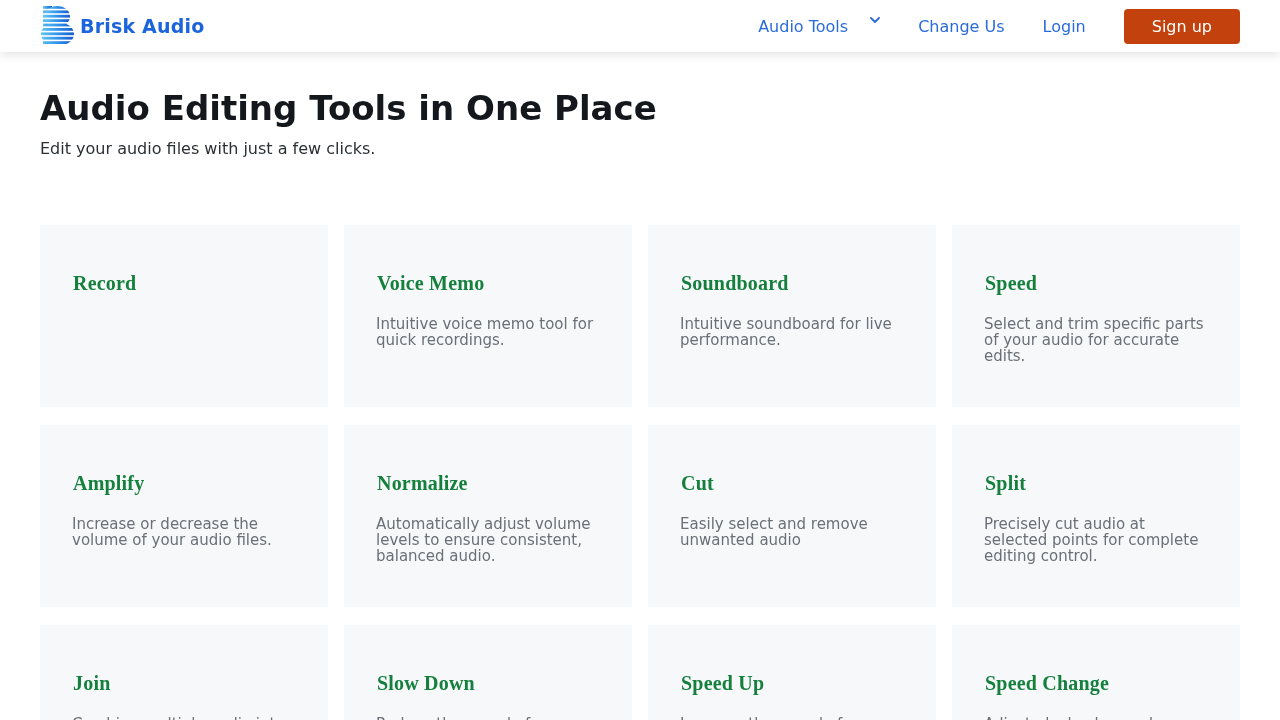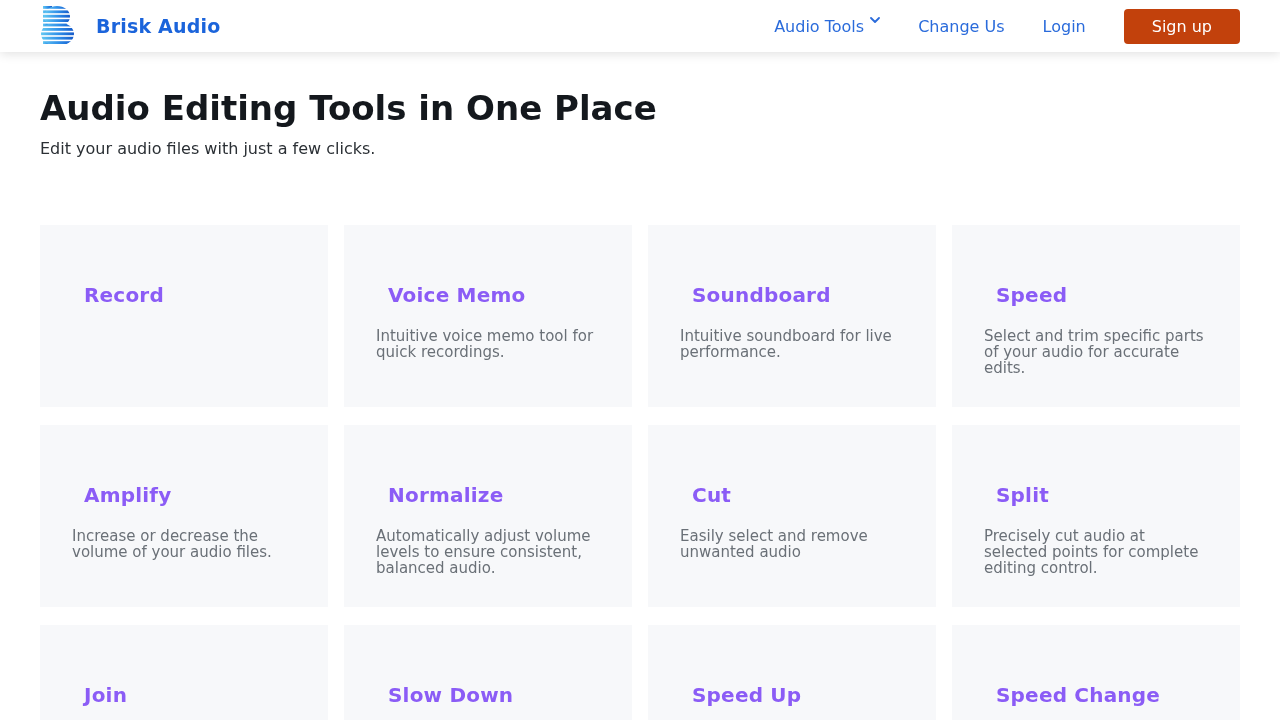--- a/index.html
+++ b/index.html
@@ -18,42 +18,42 @@
     align-items: center;
     justify-content: space-between;
     padding: 0 40px 0 38px;
     box-shadow: 0 2px 10px rgba(0,0,0,0.12);
     position: relative;
     z-index: 5;
   }
   .brand {
     display: flex;
     align-items: center;
-    gap: 20px;
+    gap: 4px;
     cursor: pointer;
     justify-content: space-between;
   }
   .brand-name {
     color: #1b64db;
     font-size: 19px;
     font-weight: bold;
     letter-spacing: 0.2px;
   }
   .nav {
     display: flex;
     align-items: center;
     gap: 38px;
   }
   .nav-link {
     color: #2a6bdb;
     font-size: 16px;
     text-decoration: none;
     display: flex;
     align-items: flex-start;
-    gap: 6px;
+    gap: 22px;
     cursor: pointer;
   }
   .signup-btn {
     background: #c2410c;
     color: #ffffff;
     border: none;
     font-family: inherit;
     font-size: 16px;
     padding: 8px 28px;
     border-radius: 4px;
@@ -83,25 +83,26 @@
     column-gap: 16px;
     row-gap: 18px;
     grid-auto-rows: 182px;
   }
   .card {
     background: #f7f8fa;
     padding: 46px 32px 0 32px;
     cursor: pointer;
   }
   .card-title {
-    margin: 12px;
+    margin: 1px;
     font-size: 20px;
     font-weight: bold;
-    color: #8b5cf6;
+    color: #15803d;
     letter-spacing: 0.2px;
+    font-family: Liberation Serif, serif;
   }
   .card-desc {
     margin: 21px 0 0 0;
     font-size: 15px;
     line-height: 16px;
     color: #6a7077;
   }
 </style>
 </head>
 <body>

